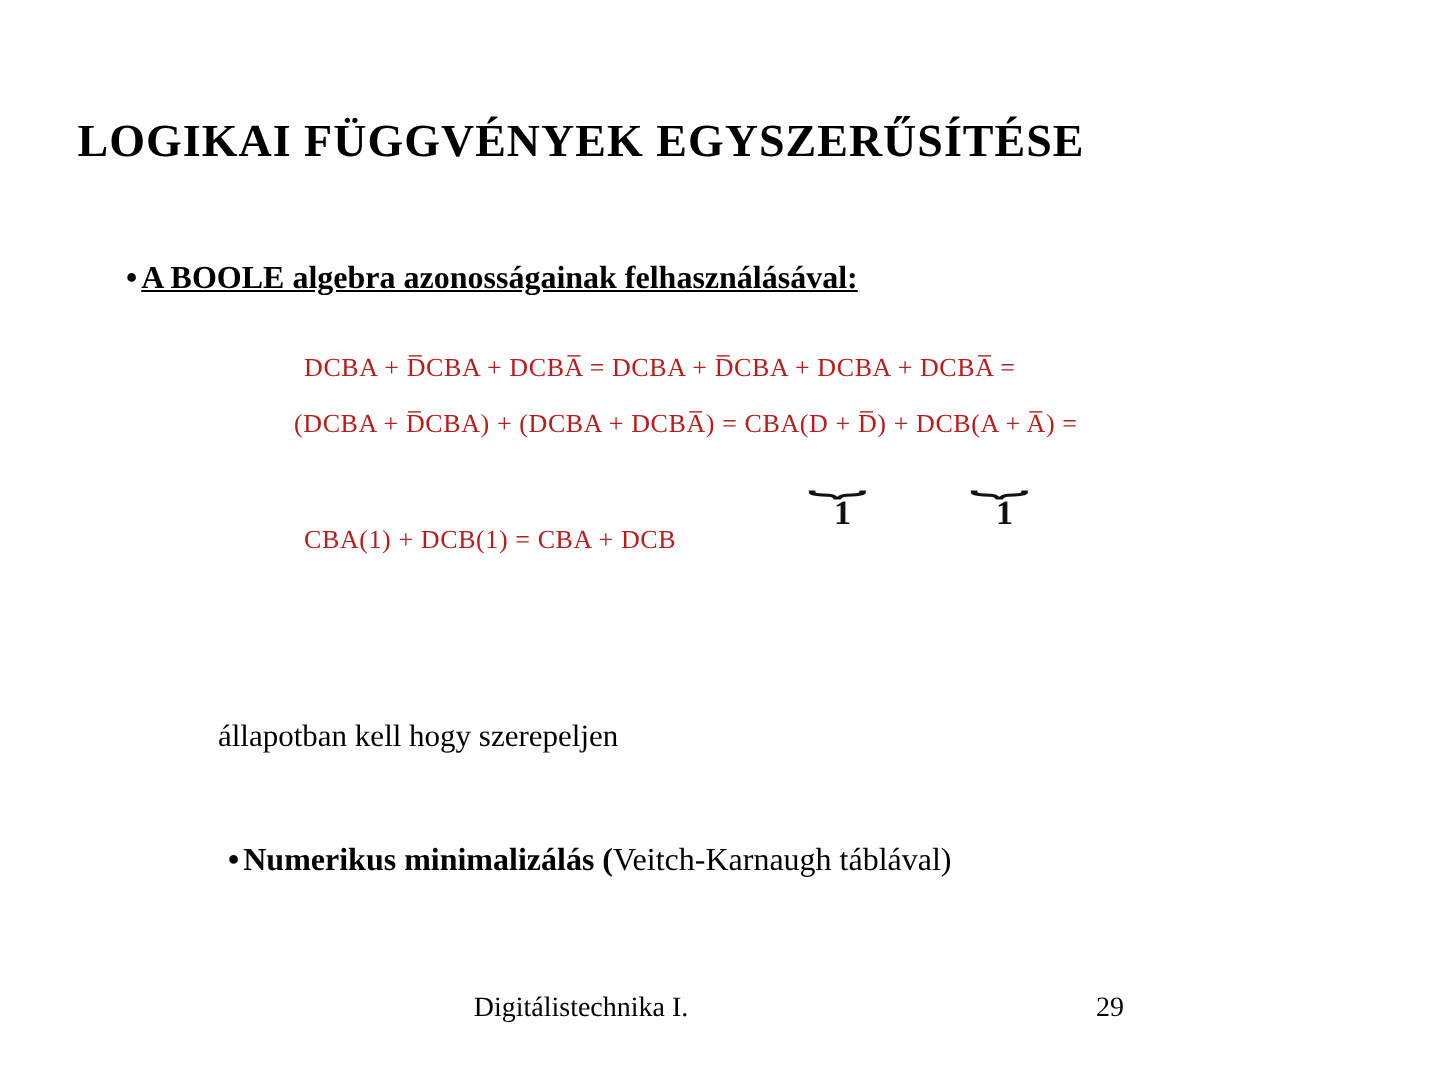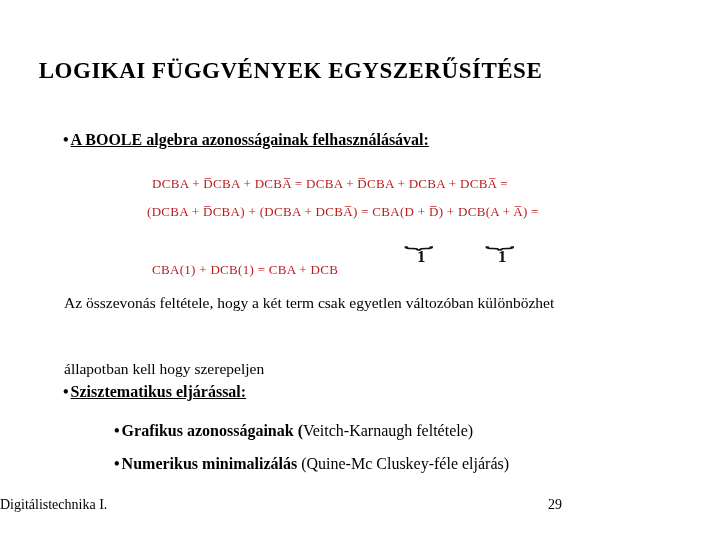--- a/index.html
+++ b/index.html
@@ -74,21 +74,21 @@
     font-size: 16px;
     white-space: nowrap;
   }
   .sub-bullet .bold-part { font-weight: bold; }
 
   .footer-text {
     position: absolute;
     top: 497px;
     left: 0;
     width: 100%;
-    text-align: left;
+    text-align: center;
     font-size: 14px;
   }
 
   .page-number {
     position: absolute;
     top: 497px;
     right: 19px;
     font-size: 14px;
     margin-left: 16px;
   }
@@ -109,31 +109,24 @@
   <div class="formula-line" style="left:147px; top:204px;">(DCBA + D̅CBA) + (DCBA + DCBA̅) = CBA(D + D̅) + DCB(A + A̅) =</div>
 
   <span class="underbrace" style="left:413px; top:229px;">⏟</span>
   <span class="underbrace" style="left:494px; top:229px;">⏟</span>
 
   <span class="brace-one" style="left:417px; top:247px;">1</span>
   <span class="brace-one" style="left:498px; top:247px;">1</span>
 
   <div class="formula-line" style="left:152px; top:262px;">CBA(1) + DCB(1) = CBA + DCB</div>
 
-  <div class="para-line" style="top:294px;">Az összevonás feltétele, hogy a két term csak egyetlen változóban különbözhet</div>
-  <div class="para-line" style="top:360px;">állapotban kell hogy szerepeljen</div>
+  <div class="para-line" style="top:360px;margin-left:45px;">állapotban kell hogy szerepeljen</div>
 
-  <div class="bullet-line" style="left:63px; top:383px;">
-    <span class="bullet-char">•</span><span class="underlined">Szisztematikus eljárással:</span>
+
+  <div class="sub-bullet" style="top:422px;">
+    <span class="bullet-char bold-part">•</span><span class="bold-part">Numerikus minimalizálás (</span><span>Veitch-Karnaugh táblával)</span>
   </div>
 
-  <div class="sub-bullet" style="top:422px;">
-    <span class="bullet-char bold-part">•</span><span class="bold-part">Grafikus azonosságainak (</span><span>Veitch-Karnaugh feltétele)</span>
-  </div>
-
-  <div class="sub-bullet" style="top:455px;">
-    <span class="bullet-char bold-part">•</span><span class="bold-part">Numerikus minimalizálás</span><span> (Quine-Mc Cluskey-féle eljárás)</span>
-  </div>
 
   <div class="footer-text">Digitálistechnika I.</div>
   <div class="page-number">29</div>
 
 </div>
 
 </body></html>

